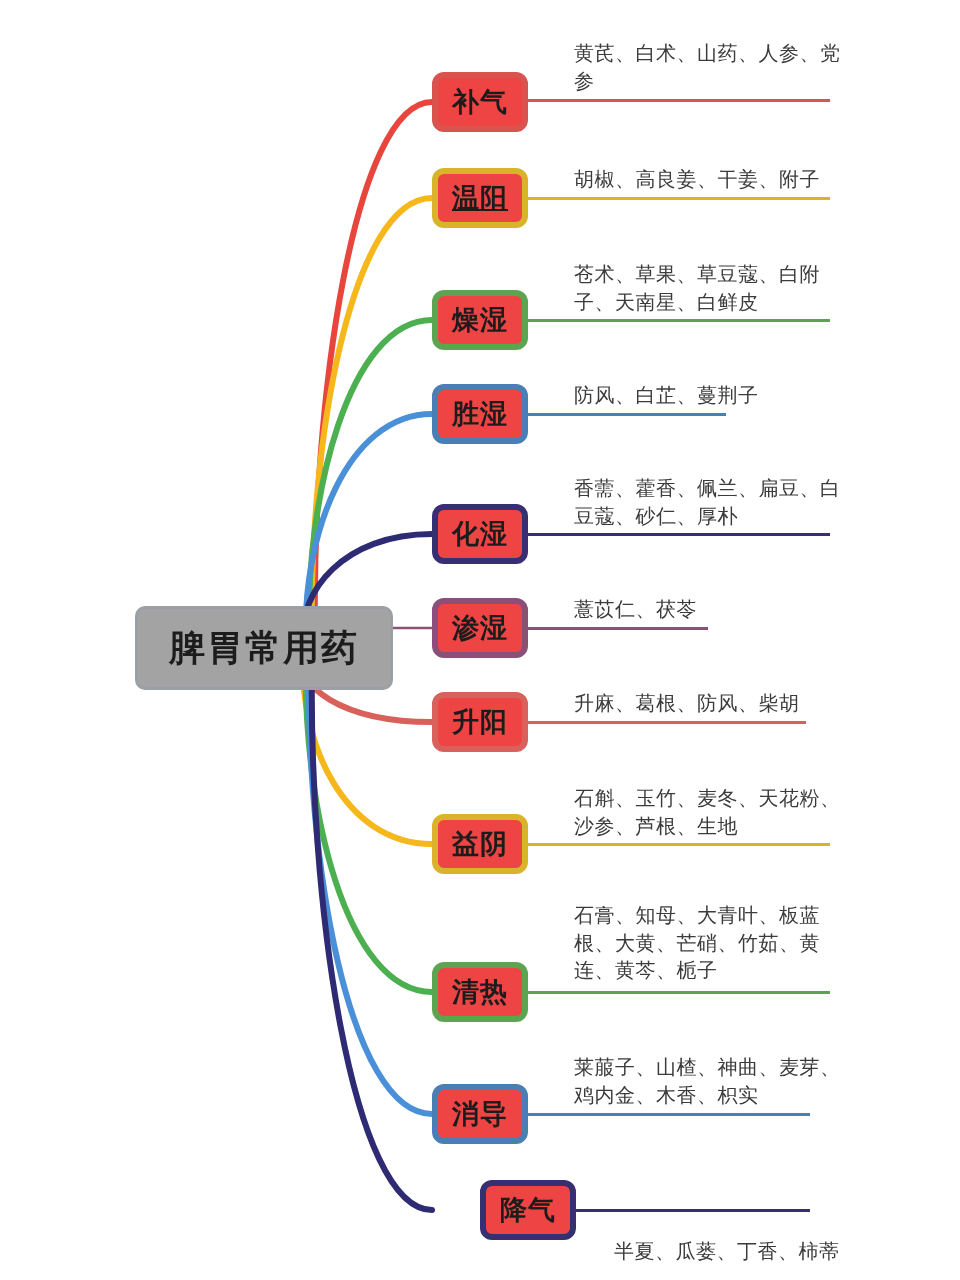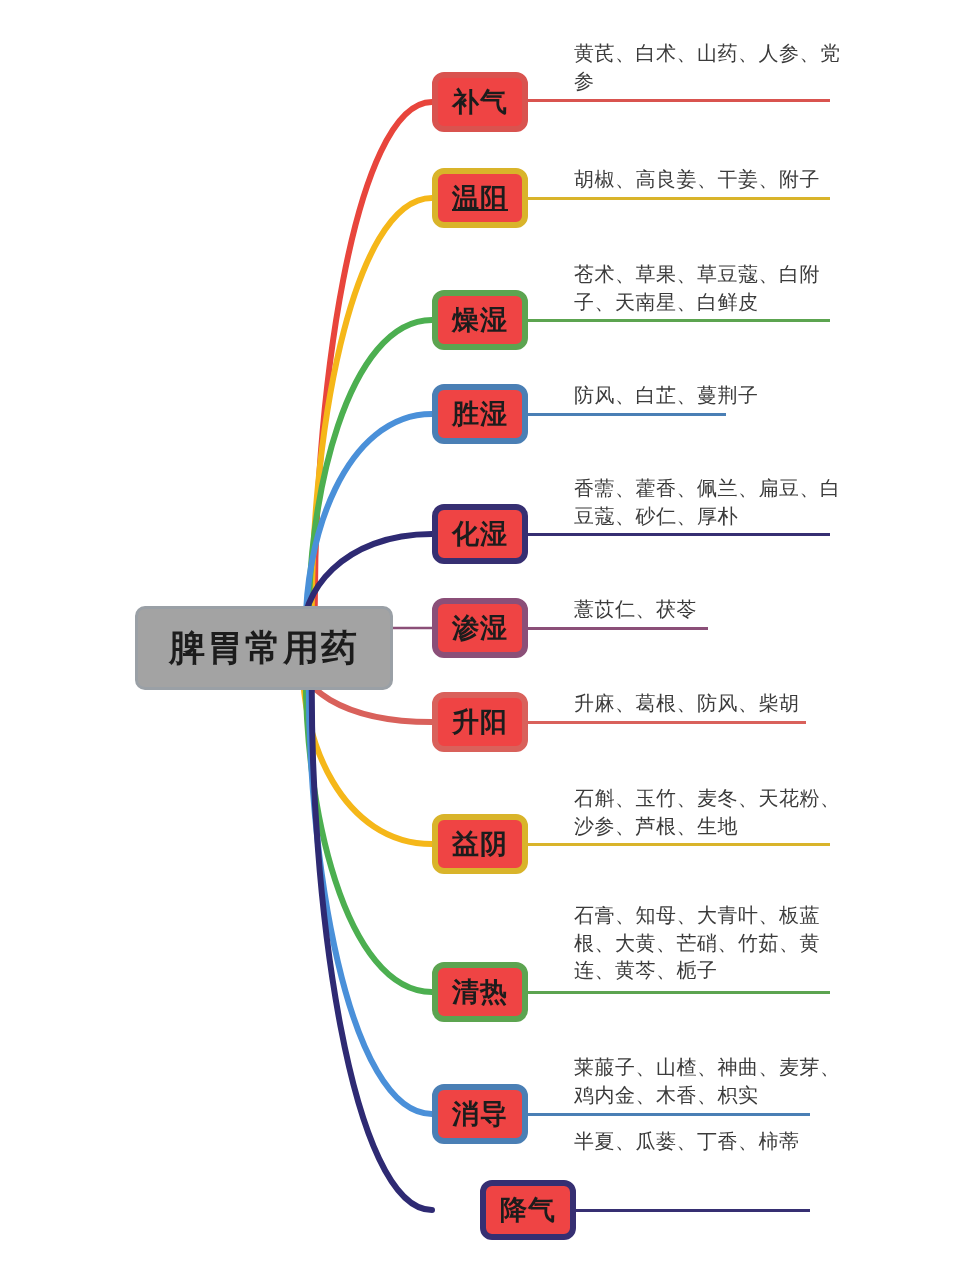--- a/index.html
+++ b/index.html
@@ -141,16 +141,16 @@
       <div class="leaf" style="top: 902px;">石膏、知母、大青叶、板蓝根、大黄、芒硝、竹茹、黄连、黄芩、栀子</div>
       <div class="underline" style="top: 1113px; width: 282px; background: rgb(74, 127, 181);"></div>
       <div class="node branch-node" style="top: 1084px; border-color: rgb(74, 127, 181);">
         <span>消导</span>
       </div>
       <div class="leaf" style="top: 1054px;">莱菔子、山楂、神曲、麦芽、鸡内金、木香、枳实</div>
       <div class="underline" style="top: 1209px; width: 282px; background: rgb(54, 47, 114);"></div>
       <div class="node branch-node" style="top: 1180px; border-color: rgb(54, 47, 114); margin-left: 48px;">
         <span>降气</span>
       </div>
-      <div class="leaf" style="top: 1128px;">半夏、瓜蒌、丁香、柿蒂</div>
+      <div class="leaf" style="top: 1238px; margin-left: 40px;">半夏、瓜蒌、丁香、柿蒂</div>
     </div>
 
 </div>
 
 </body></html>

